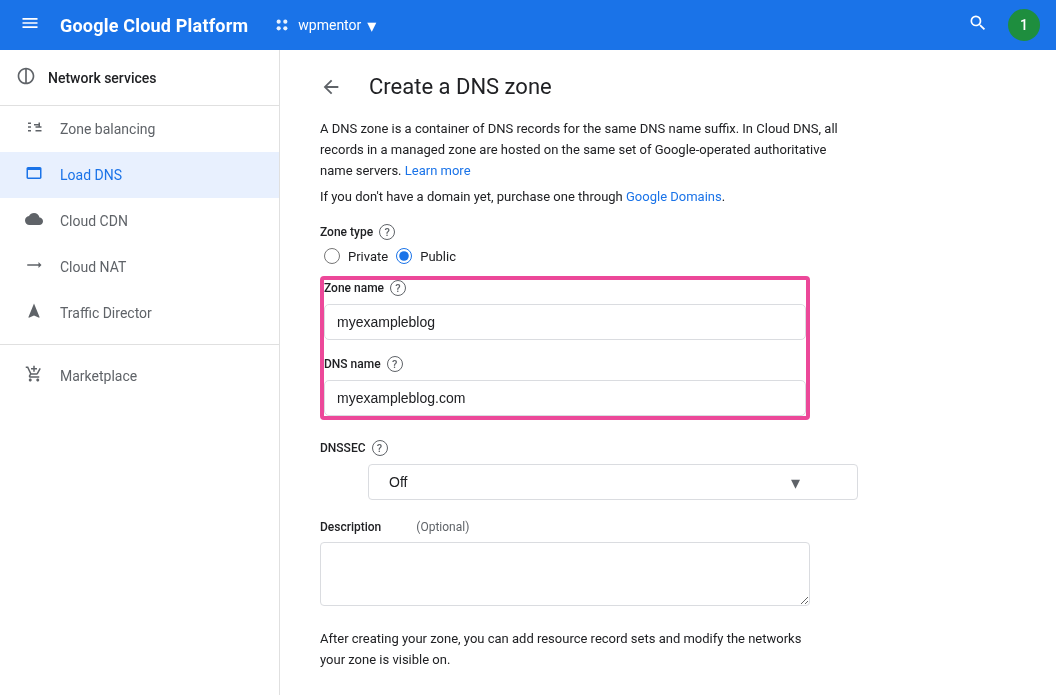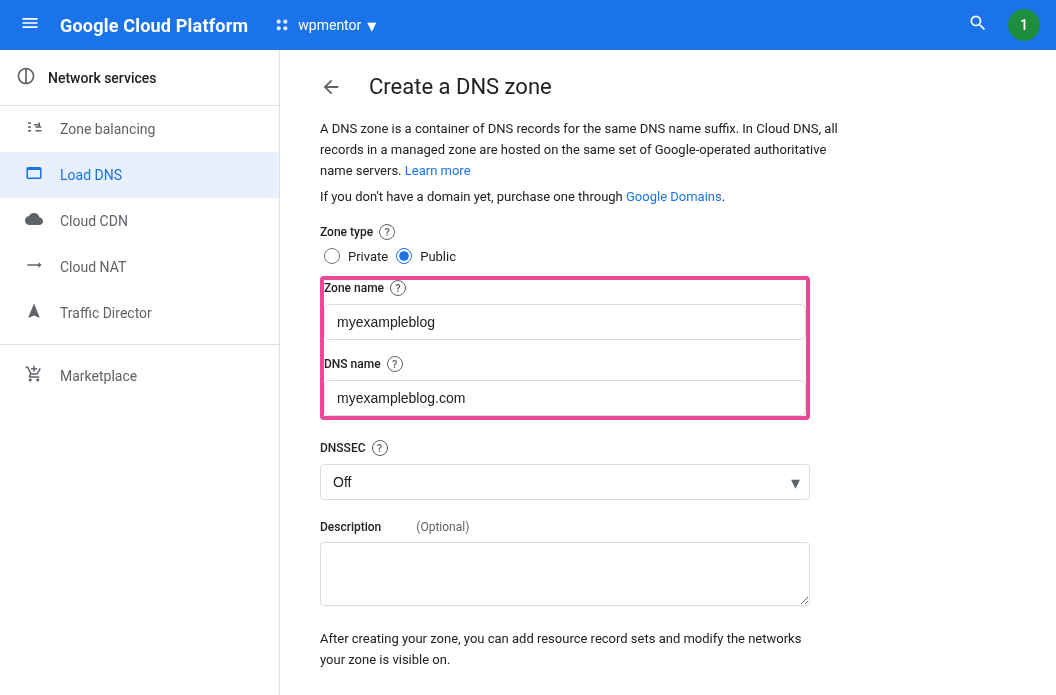--- a/index.html
+++ b/index.html
@@ -245,27 +245,28 @@
     }
     .select-wrapper {
       position: relative;
       width: 100%;
     }
     .select-input {
       width: 100%;
       height: 36px;
       border: 1px solid #dadce0;
       border-radius: 4px;
-      padding: 8px 12px;
+      padding: 8px 20px;
       font-size: 14px;
       color: #202124;
       appearance: none;
       background: white;
       cursor: pointer;
       outline: none;
+      margin-left: 48px;
     }
     .select-arrow {
       position: absolute;
       right: 10px;
       top: 50%;
       transform: translateY(-50%);
       color: #5f6368;
       pointer-events: none;
       font-size: 18px;
     }

